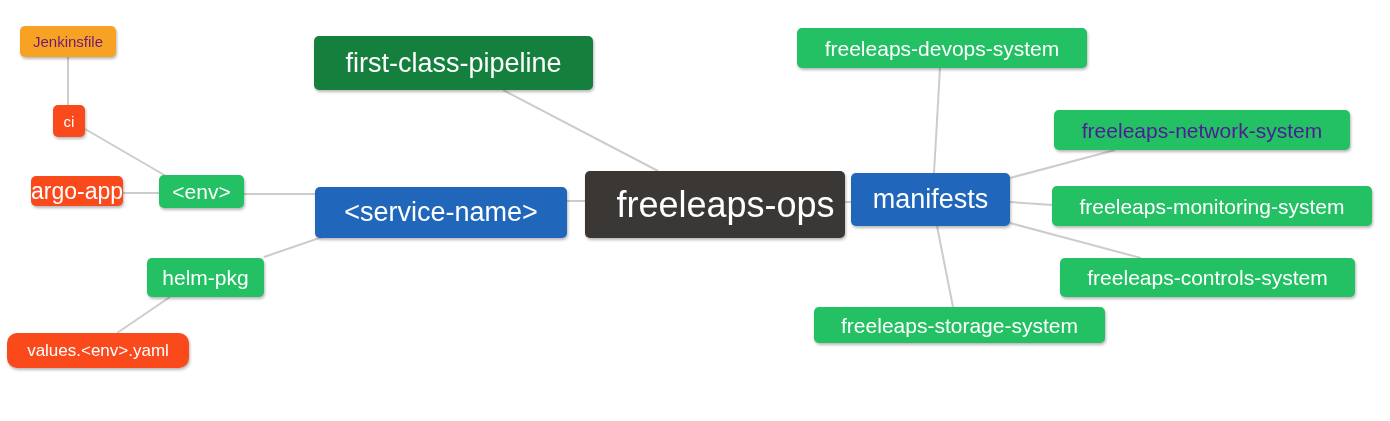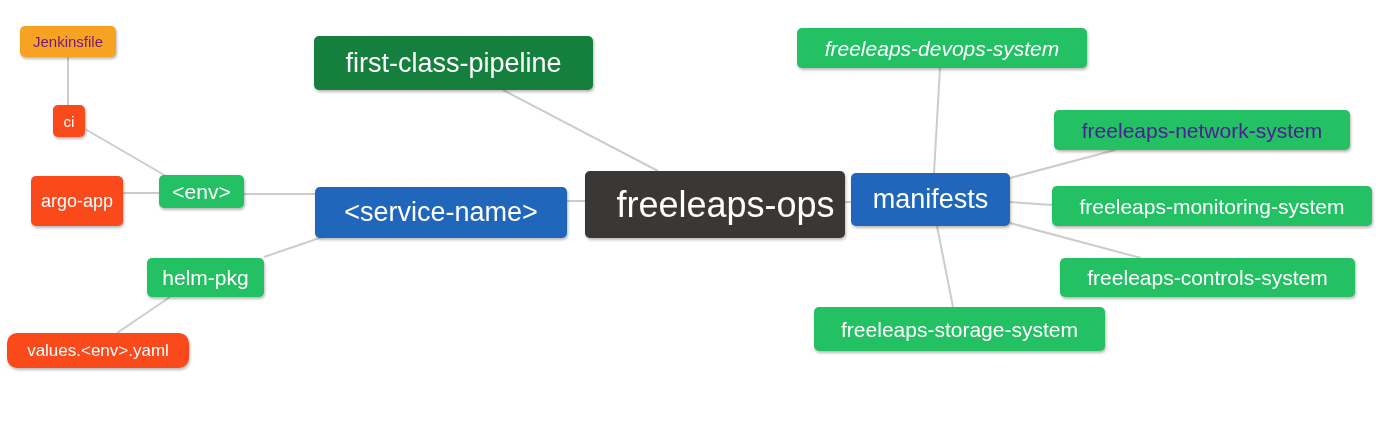--- a/index.html
+++ b/index.html
@@ -49,26 +49,26 @@
       <line x1="567" y1="201" x2="585" y2="201" stroke="#CCCCCC" stroke-width="2"></line>
       <line x1="845" y1="202" x2="851" y2="202" stroke="#CCCCCC" stroke-width="2"></line>
       <line x1="934" y1="173" x2="940" y2="68" stroke="#CCCCCC" stroke-width="2"></line>
       <line x1="1010" y1="178" x2="1115" y2="150" stroke="#CCCCCC" stroke-width="2"></line>
       <line x1="1010" y1="202" x2="1052" y2="205" stroke="#CCCCCC" stroke-width="2"></line>
       <line x1="1010" y1="223" x2="1141" y2="258" stroke="#CCCCCC" stroke-width="2"></line>
       <line x1="937" y1="226" x2="953" y2="307" stroke="#CCCCCC" stroke-width="2"></line>
     </svg>
 <div class="node" style="left: 20px; top: 26px; width: 96px; height: 31px; font-size: 15px; background: rgb(248, 162, 36); color: #701a75;">Jenkinsfile</div>
     <div class="node" style="left: 53px; top: 105px; width: 32px; height: 32px; font-size: 15px; background: rgb(250, 74, 27); color: rgb(255, 255, 255);">ci</div>
-    <div class="node" style="left: 31px; top: 176px; width: 92px; height: 50px; font-size: 18px; background: rgb(250, 74, 27); color: rgb(255, 255, 255);">argo-app</div>
+    <div class="node" style="left: 31px; top: 176px; width: 92px; height: 30px; font-size: 23px; background: rgb(250, 74, 27); color: rgb(255, 255, 255);">argo-app</div>
     <div class="node" style="left: 159px; top: 175px; width: 85px; height: 33px; font-size: 21px; background: rgb(36, 192, 100); color: rgb(255, 255, 255);">&lt;env&gt;</div>
     <div class="node" style="left: 147px; top: 258px; width: 117px; height: 39px; font-size: 21px; background: rgb(36, 192, 100); color: rgb(255, 255, 255);">helm-pkg</div>
     <div class="node" style="left: 7px; top: 333px; width: 182px; height: 35px; font-size: 17px; background: rgb(250, 74, 27); color: rgb(255, 255, 255); border-radius: 10px;">values.&lt;env&gt;.yaml</div>
     <div class="node" style="left: 314px; top: 36px; width: 279px; height: 54px; font-size: 27px; background: #15803d; color: rgb(255, 255, 255);">first-class-pipeline</div>
     <div class="node" style="left: 315px; top: 171px; width: 252px; height: 51px; font-size: 27px; background: rgb(32, 102, 186); color: rgb(255, 255, 255); margin-top: 16px;">&lt;service-name&gt;</div>
     <div class="node" style="left: 585px; top: 171px; width: 260px; height: 67px; font-size: 36px; background: rgb(59, 55, 53); color: rgb(255, 255, 255); padding-left: 21px;">freeleaps-ops</div>
     <div class="node" style="left: 851px; top: 173px; width: 159px; height: 53px; font-size: 27px; background: rgb(32, 102, 186); color: rgb(255, 255, 255);">manifests</div>
-    <div class="node" style="left: 797px; top: 28px; width: 290px; height: 40px; font-size: 21px; background: rgb(36, 192, 100); color: rgb(255, 255, 255); font-style: italic;">freeleaps-devops-system</div>
+    <div class="node" style="left: 797px; top: 28px; width: 290px; height: 40px; font-size: 21px; background: rgb(36, 192, 100); color: rgb(255, 255, 255);">freeleaps-devops-system</div>
     <div class="node" style="left: 1054px; top: 110px; width: 296px; height: 40px; font-size: 21px; background: rgb(36, 192, 100); color: #4c1d95;">freeleaps-network-system</div>
     <div class="node" style="left: 1052px; top: 186px; width: 320px; height: 40px; font-size: 21px; background: rgb(36, 192, 100); color: rgb(255, 255, 255);">freeleaps-monitoring-system</div>
     <div class="node" style="left: 1060px; top: 258px; width: 295px; height: 39px; font-size: 21px; background: rgb(36, 192, 100); color: rgb(255, 255, 255);">freeleaps-controls-system</div>
-    <div class="node" style="left: 814px; top: 307px; width: 291px; height: 44px; font-size: 21px; background: rgb(36, 192, 100); color: rgb(255, 255, 255);">freeleaps-storage-system</div>
+    <div class="node" style="left: 814px; top: 307px; width: 291px; height: 36px; font-size: 21px; background: rgb(36, 192, 100); color: rgb(255, 255, 255);">freeleaps-storage-system</div>
   </div>
 
 </body></html>

